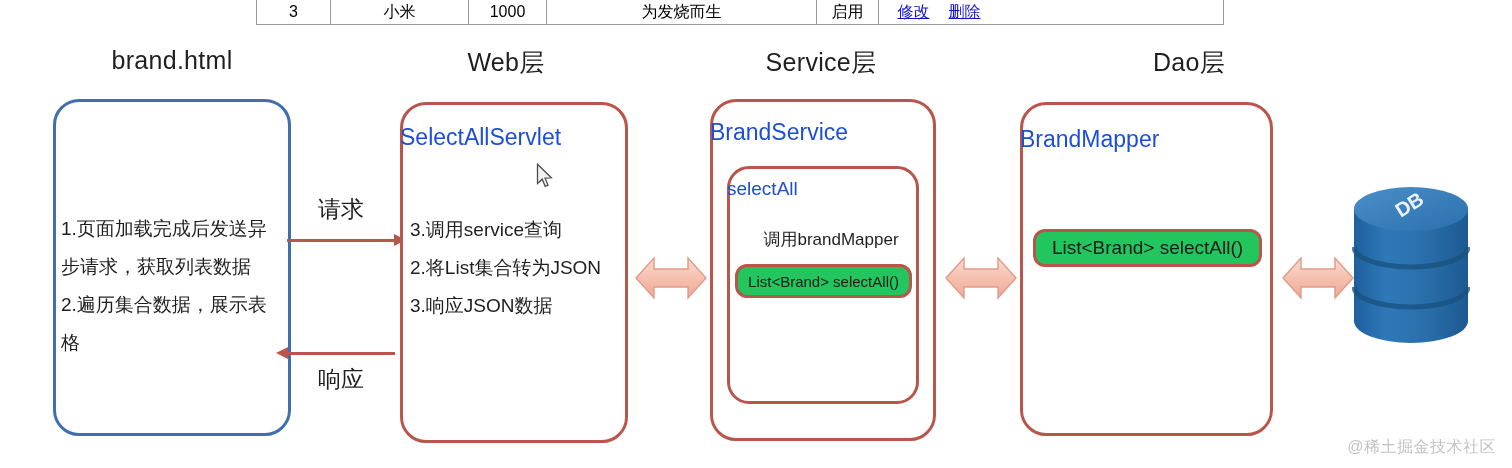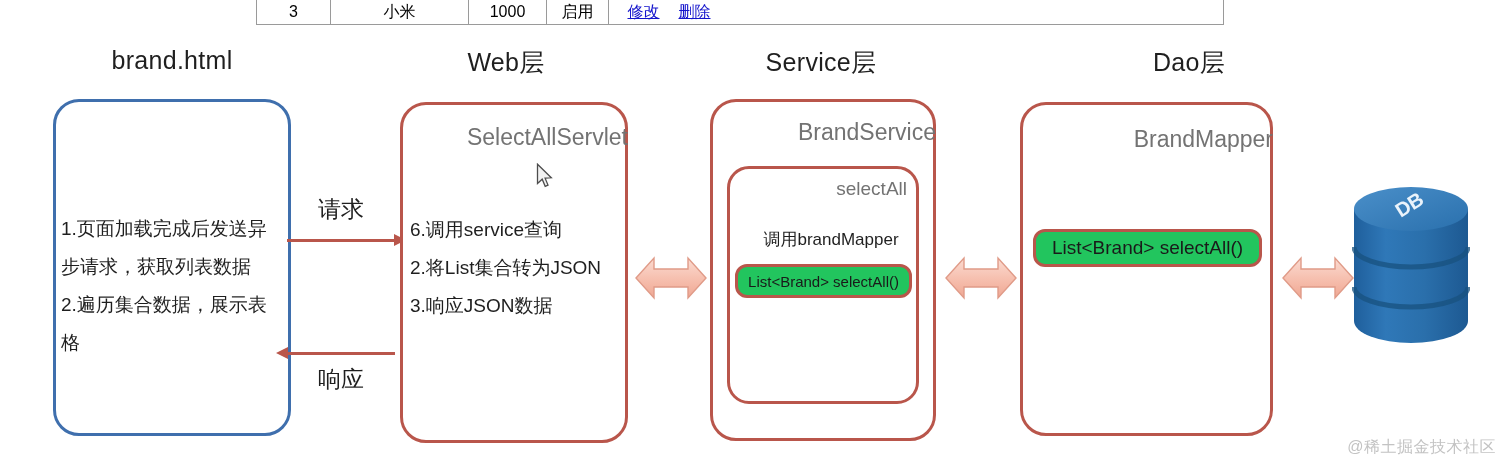--- a/index.html
+++ b/index.html
@@ -116,22 +116,22 @@
   }
   #mbox-dao {
     left: 1033px; top: 229px; width: 229px; height: 38px;
     font-size: 19px;
   }
 
   
   .box-title {
     position: absolute;
     font-size: 23px;
-    color: #737373;
-    text-align: right;
+    color: #1d4ed8;
+    text-align: left;
     white-space: nowrap;
   }
   #title-servlet { left: 400px; top: 124px; width: 228px; }
   #title-service { left: 710px; top: 119px; width: 226px; }
   #title-mapper  { left: 1020px; top: 126px; width: 253px; }
   #title-selectall {
     left: 727px; top: 178px; width: 180px;
     font-size: 19px;
   }
   #subtitle-selectall {
@@ -222,20 +222,21 @@
     letter-spacing: 0.5px;
   }
 </style>
 </head>
 <body>
 
 <div id="table-strip">
   <div class="cell c-id">3</div>
   <div class="cell c-name">小米</div>
   <div class="cell c-ordered">1000</div>
+  <div class="cell c-desc">为发烧而生</div>
   <div class="cell c-status">启用</div>
   <div class="cell c-actions">
     <span class="tbl-link">修改</span>
     <span class="tbl-link">删除</span>
   </div>
 </div>
 
 <div class="layer-caption" id="caption-brand">brand.html</div>
 <div class="layer-caption" id="caption-web">Web层</div>
 <div class="layer-caption" id="caption-service">Service层</div>
@@ -252,21 +253,21 @@
     <span class="head"></span>
   </div>
 <div class="flat-arrow" id="arrow-response">
     <span class="head"></span>
   </div>
 <div class="flow-label" id="label-response">响应</div>
 
 <div class="rbox" id="box-web"></div>
 <div class="box-title" id="title-servlet">SelectAllServlet</div>
 <div class="body-list" id="list-web">
-  <div class="ln">6.调用service查询</div>
+  <div class="ln">3.调用service查询</div>
   <div class="ln">2.将List集合转为JSON</div>
   <div class="ln">3.响应JSON数据</div>
 </div>
 
 <svg id="mouse-cursor" viewBox="0 0 18 26">
   <path d="M1.5 1.2 L1.5 20.5 L6.2 16.2 L9.2 23.3 L12.0 22.1 L9.1 15.2 L15.3 14.8 Z" fill="#f2f2f2" stroke="#4d4d4d" stroke-width="1.3"></path>
 </svg>
 
 <svg class="dbl-arrow" id="dbl-web-service" viewBox="0 0 74 56">
   <defs>

